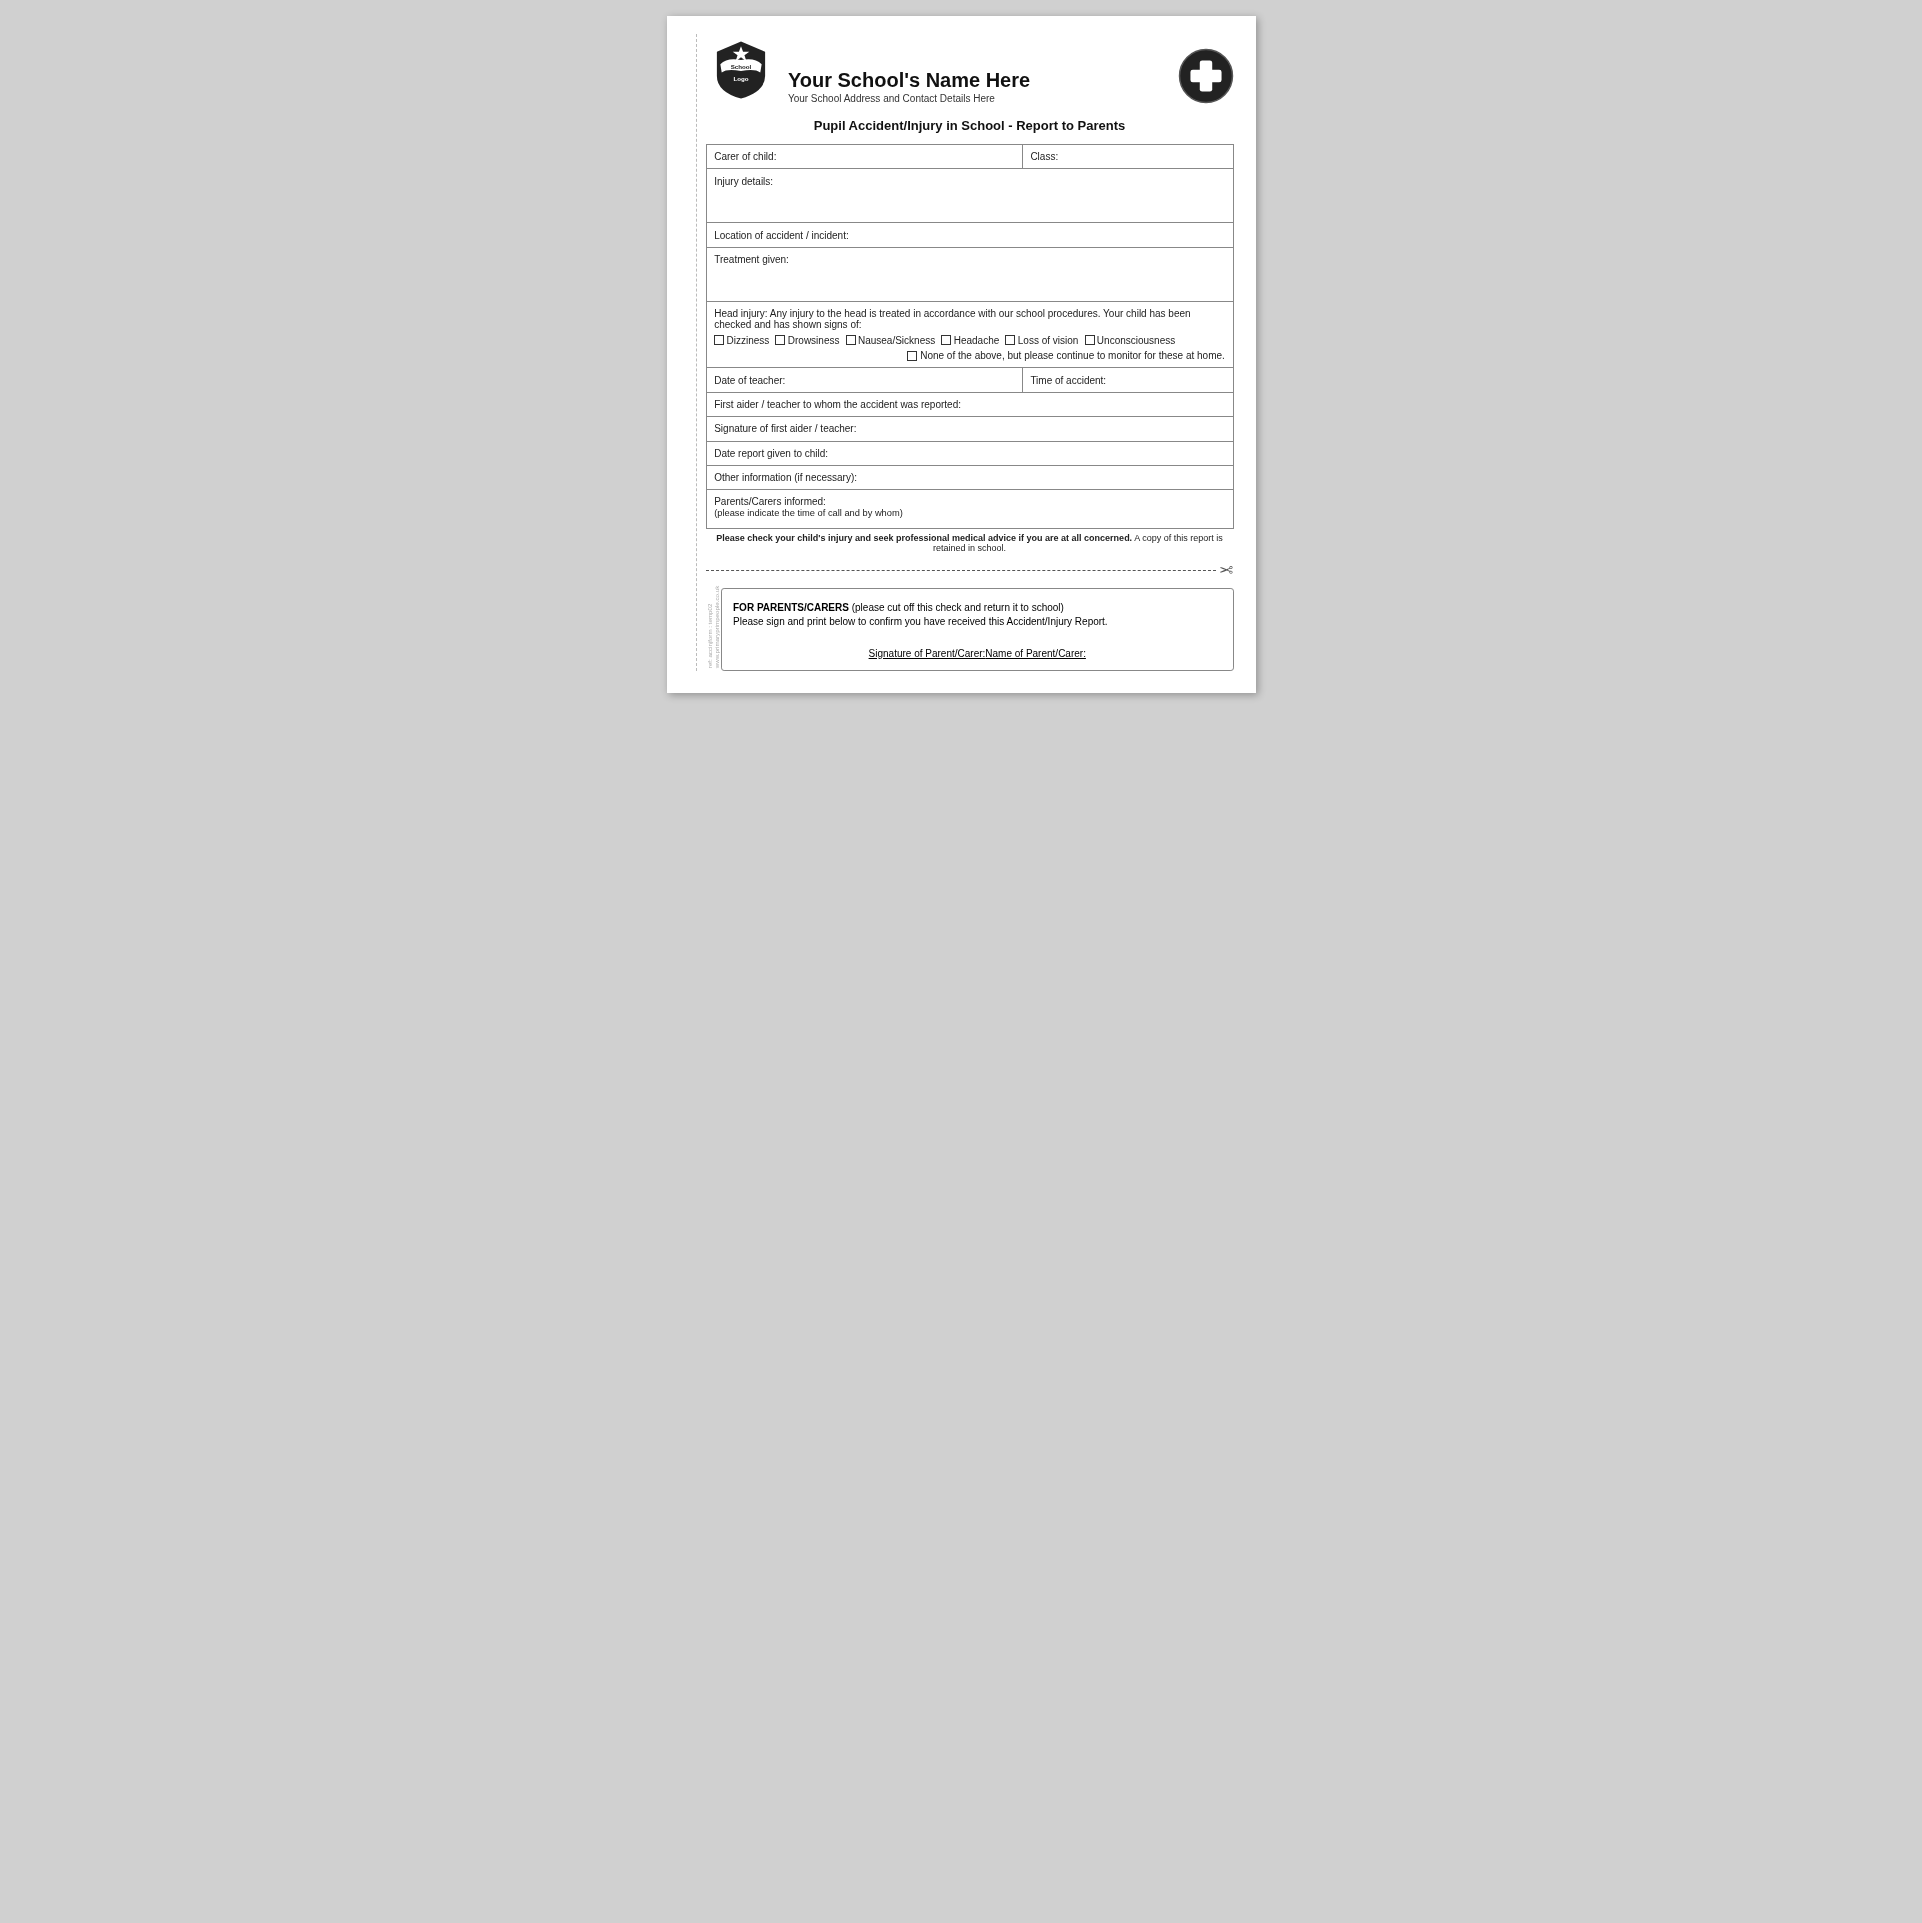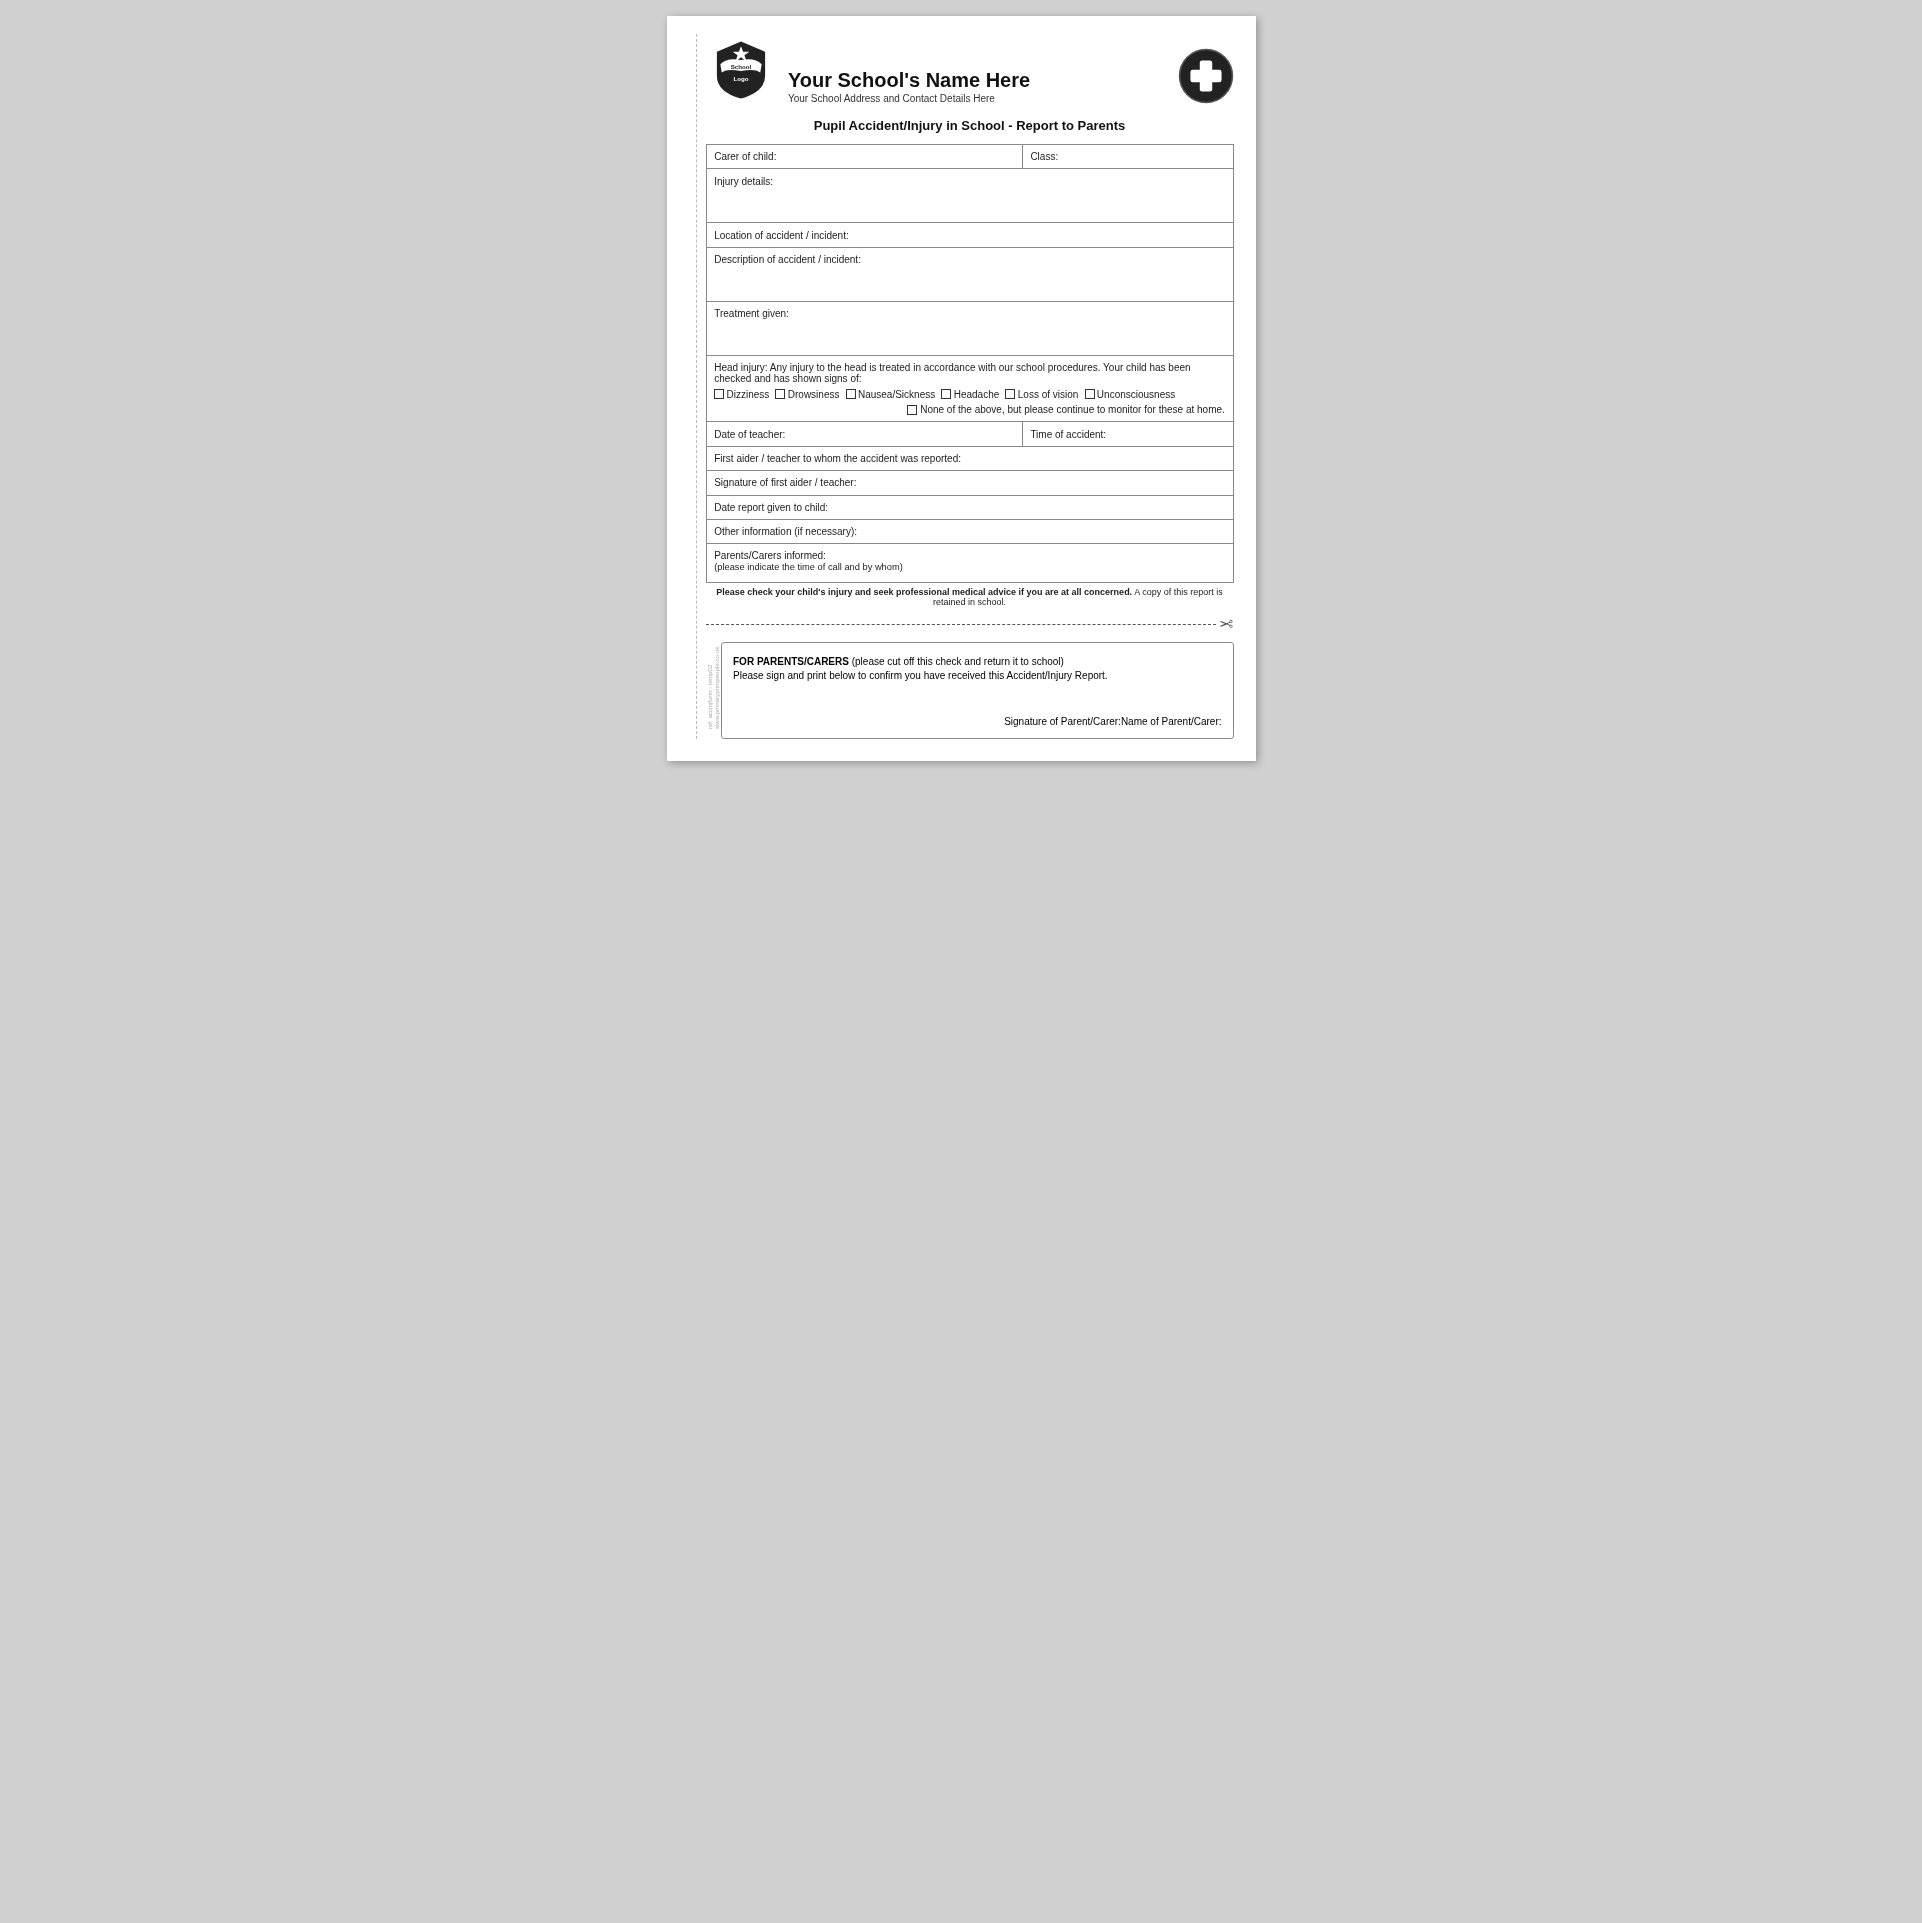--- a/index.html
+++ b/index.html
@@ -168,23 +168,24 @@
       font-size: 10px;
     }
 
     .slip-text {
       font-size: 10px;
       margin-top: 1.5px;
     }
 
     .slip-signature-row {
       display: flex;
-      justify-content: flex-end;
-      margin-top: 35px;
-      font-size: 10px;
+      justify-content: center;
+      margin-top: 21px;
+      font-size: 10px;
+      text-decoration: underline;
     }
 
     .bottom-note {
       font-size: 9px;
       margin: 4.6px 0 1.5px 0;
       text-align: center;
       color: #222;
     }
 
     .bottom-note strong {
@@ -271,25 +272,20 @@
             <span class="field-label">Injury details:</span>
           </td>
         </tr>
 
         <tr>
           <td colspan="2">
             <span class="field-label">Location of accident / incident:</span>
           </td>
         </tr>
 
-        <tr class="row-tall">
-          <td colspan="2">
-            <span class="field-label">Description of accident / incident:</span>
-          </td>
-        </tr>
 
         <tr class="row-tall">
           <td colspan="2">
             <span class="field-label">Treatment given:</span>
           </td>
         </tr>
 
         <tr>
           <td colspan="2">
             <div style="margin-bottom:3.1px;">Head injury: Any injury to the head is treated in accordance with our school procedures. Your child has been checked and has shown signs of:</div>

